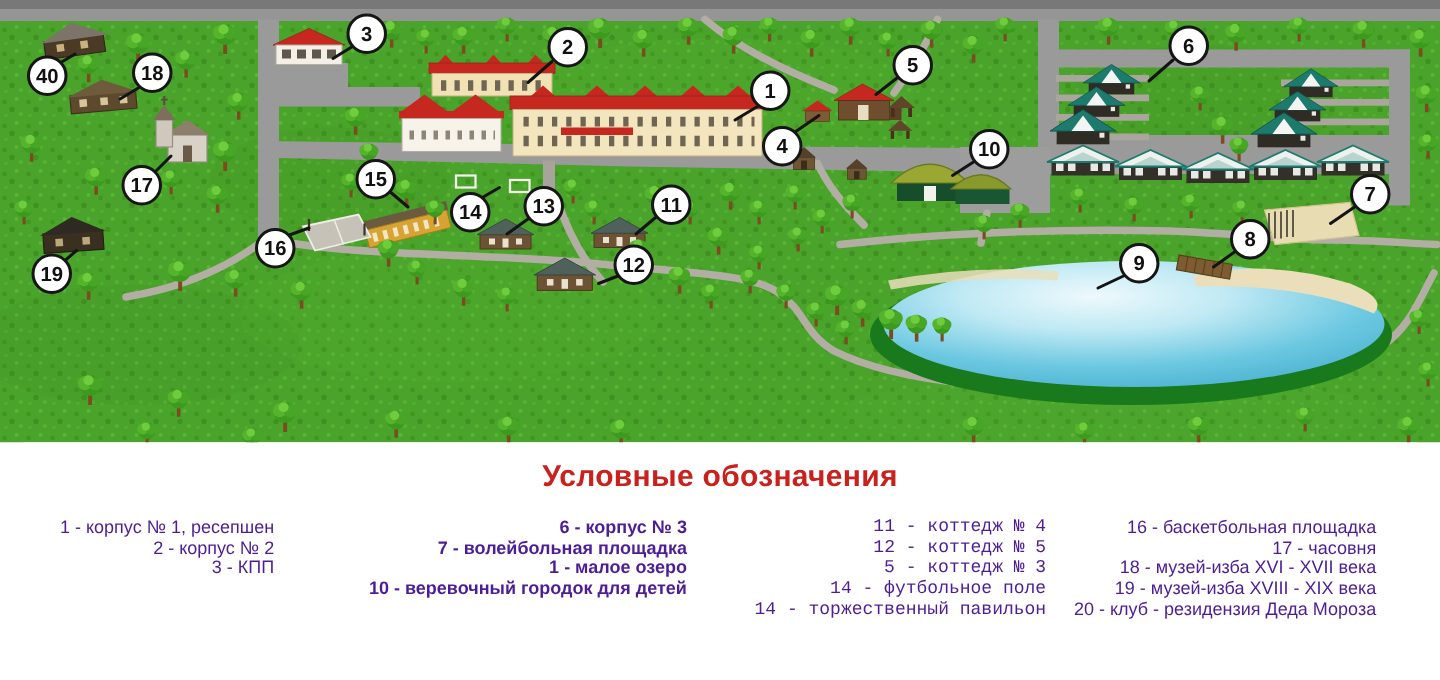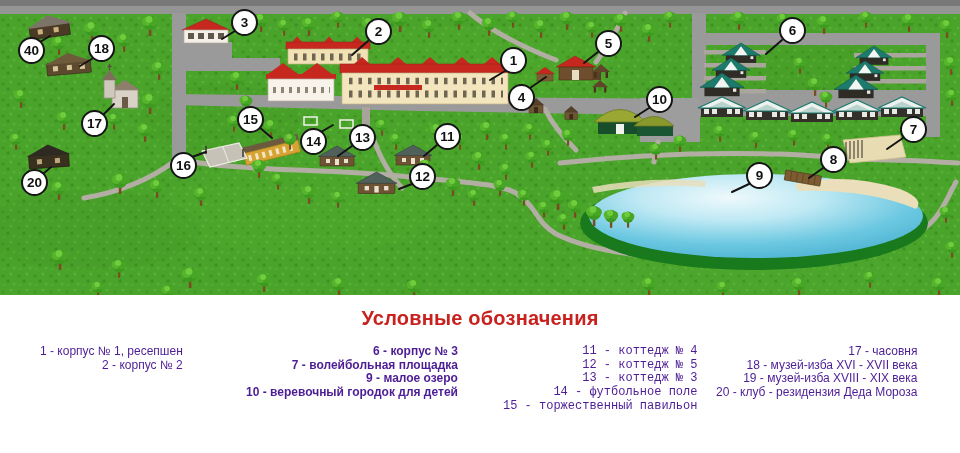--- a/index.html
+++ b/index.html
@@ -417,44 +417,46 @@
     <div class="callout" style="left:820px;top:146px">8</div>
     <div class="callout" style="left:746px;top:162px">9</div>
     <div class="callout" style="left:646px;top:86px">10</div>
     <div class="callout" style="left:434px;top:123px">11</div>
     <div class="callout" style="left:409px;top:163px">12</div>
     <div class="callout" style="left:349px;top:124px">13</div>
     <div class="callout" style="left:300px;top:128px">14</div>
     <div class="callout" style="left:237px;top:106px">15</div>
     <div class="callout" style="left:170px;top:152px">16</div>
     <div class="callout" style="left:81px;top:110px">17</div>
-    <div class="callout" style="left:21px;top:169px">20</div>
+    <div class="callout" style="left:21px;top:169px">19</div>
     <div class="callout" style="left:88px;top:35px">18</div>
     <div class="callout" style="left:18px;top:37px">40</div>
   </div>
 
   <div class="legend">
     <div class="legend-title" style="color:#c8211e">Условные обозначения</div>
     <div class="legend-col c1">
       <div>1 - корпус № 1, ресепшен</div>
       <div>2 - корпус № 2</div>
+      <div>3 - КПП</div>
     </div>
     <div class="legend-col c2">
       <div>6 - корпус № 3</div>
       <div>7 - волейбольная площадка</div>
-      <div>9 - малое озеро</div>
+      <div>1 - малое озеро</div>
       <div>10 - веревочный городок для детей</div>
     </div>
     <div class="legend-col c3">
       <div>11 - коттедж № 4</div>
       <div>12 - коттедж № 5</div>
-      <div>13 - коттедж № 3</div>
+      <div>5 - коттедж № 3</div>
       <div>14 - футбольное поле</div>
-      <div>15 - торжественный павильон</div>
+      <div>14 - торжественный павильон</div>
     </div>
     <div class="legend-col c4">
+      <div>16 - баскетбольная площадка</div>
       <div>17 - часовня</div>
       <div>18 - музей-изба XVI - XVII века</div>
       <div>19 - музей-изба XVIII - XIX века</div>
       <div>20 - клуб - резидензия Деда Мороза</div>
     </div>
   </div>
 </div>
 
 </body></html>

